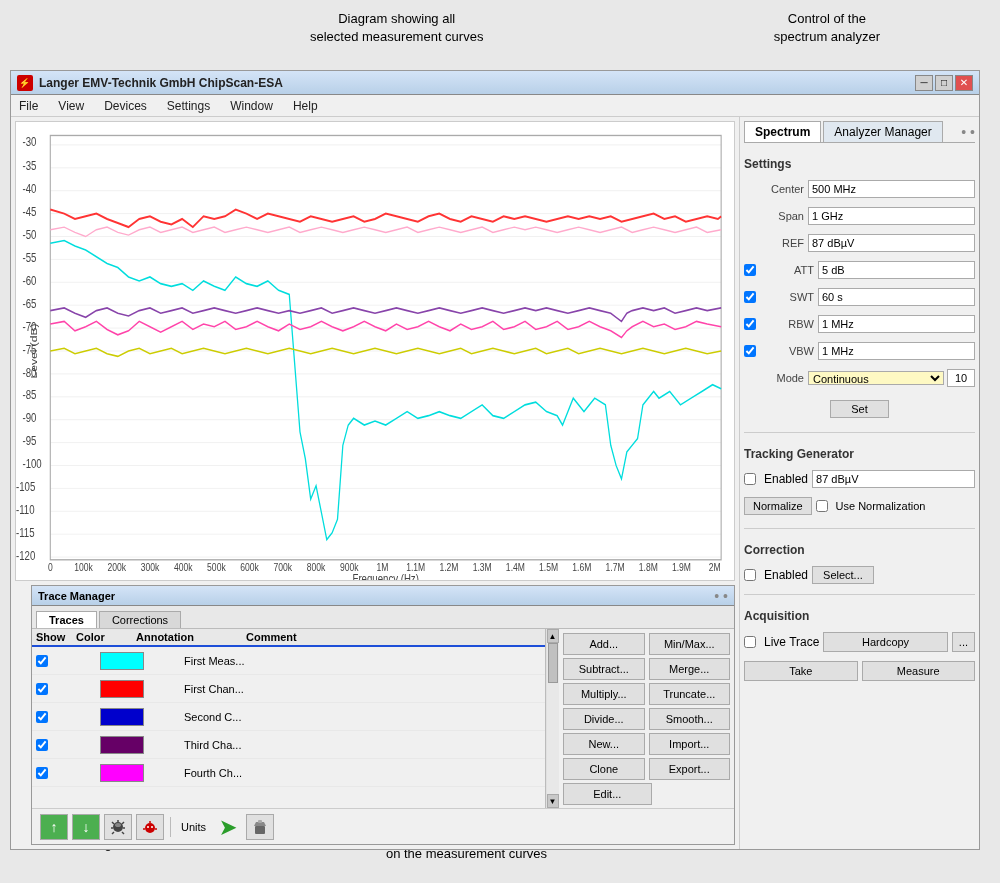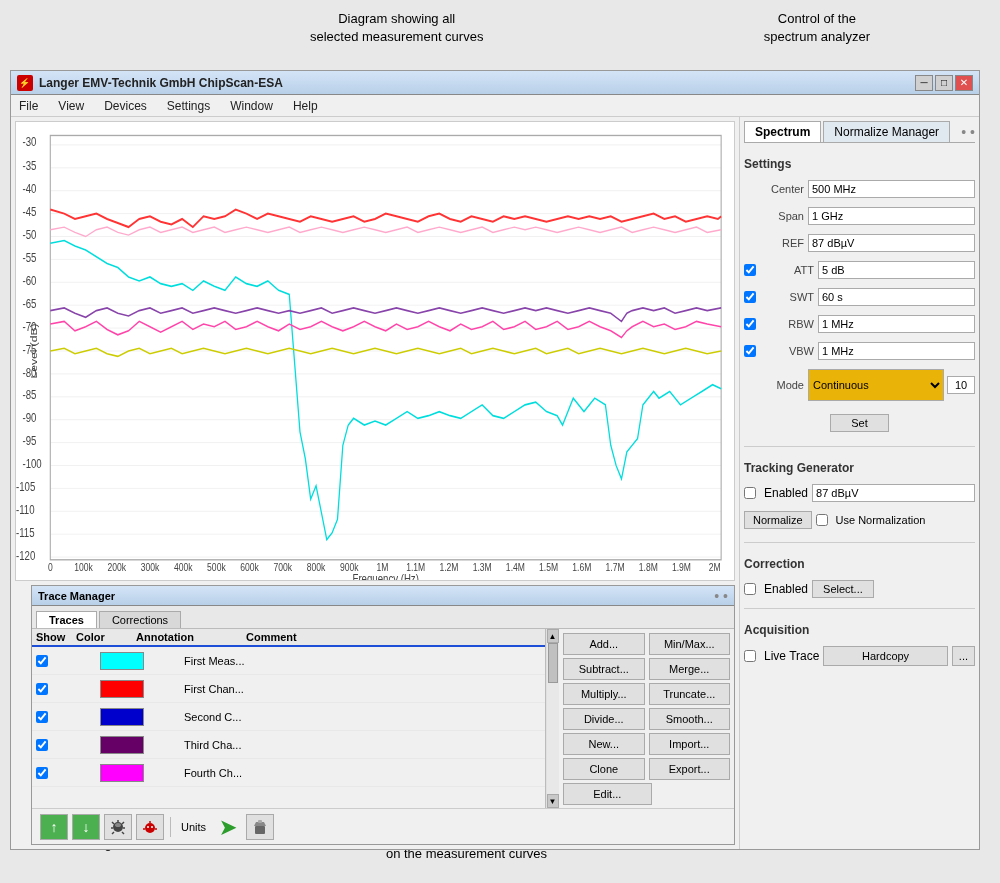--- a/index.html
+++ b/index.html
@@ -18,21 +18,21 @@
       position: absolute;
       top: 10px;
       left: 310px;
       text-align: center;
       font-size: 13px;
       line-height: 1.4;
     }
     .annotation-top-right {
       position: absolute;
       top: 10px;
-      right: 130px;
+      right: 120px;
       text-align: center;
       font-size: 13px;
       line-height: 1.4;
     }
     .annotation-bottom-left {
       position: absolute;
       bottom: 30px;
       left: 80px;
       text-align: center;
       font-size: 13px;
@@ -229,23 +229,23 @@
     }
     .setting-label-check {
       width: 54px;
       text-align: right;
       font-size: 11px;
       color: #444;
       margin-right: 4px;
     }
     .mode-select {
       flex: 1;
-      height: 32px;
-      border: 1px solid #aaa;
-      background: #eab308;
+      height: 14px;
+      border: 1px solid #aaa;
+      background: #fef9c3;
       font-size: 11px;
     }
     .mode-num {
       width: 28px;
       height: 18px;
       border: 1px solid #aaa;
       background: white;
       font-size: 11px;
       text-align: center;
       margin-left: 3px;
@@ -849,21 +849,21 @@
             </svg>
           </div>
         </div>
       </div>
     </div>
 
     <div class="right-panel">
 
       <div class="right-tab-bar">
         <div class="right-tab active">Spectrum</div>
-        <div class="right-tab">Normalize Manager</div>
+        <div class="right-tab">Analyzer Manager</div>
         <span class="right-panel-dots">• •</span>
       </div>
 
       <div class="section-title">Settings</div>
       <div class="setting-row">
         <span class="setting-label">Center</span>
         <input class="setting-input" type="text" value="500 MHz" style="">
       </div>
       <div class="setting-row">
         <span class="setting-label">Span</span>
@@ -927,15 +927,19 @@
 
       <div class="divider"></div>
 
       <div class="section-title">Acquisition</div>
       <div class="acq-row">
         <input type="checkbox" class="setting-checkbox" style="">
         <span>Live Trace</span>
         <button class="acq-btn">Hardcopy</button>
         <button class="acq-btn-sm">...</button>
       </div>
+      <div class="acq-row">
+        <button class="acq-btn">Take</button>
+        <button class="acq-btn">Measure</button>
+      </div>
     </div>
   </div>
 </div>
 
 </body></html>

